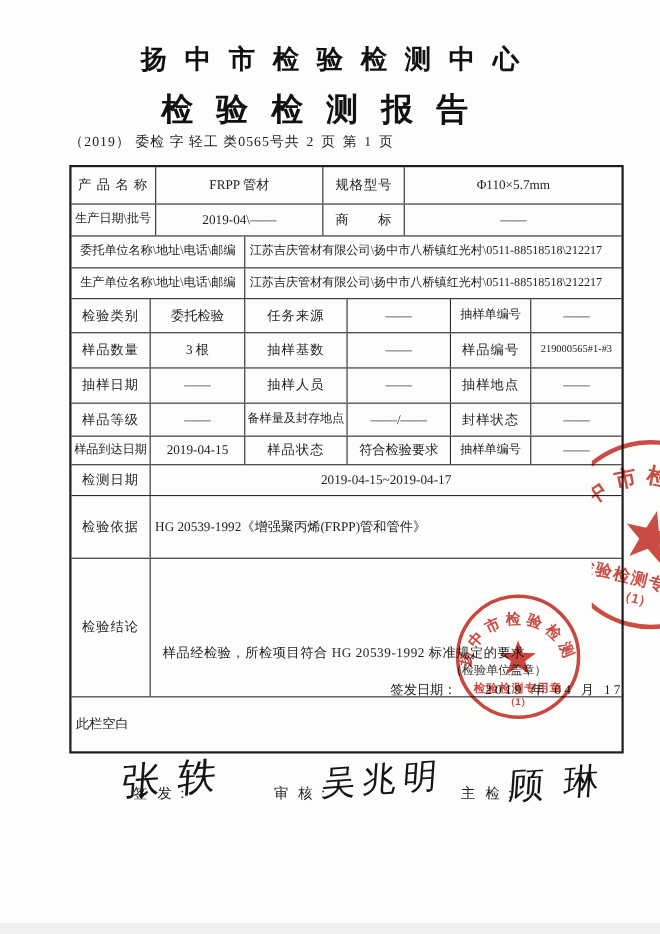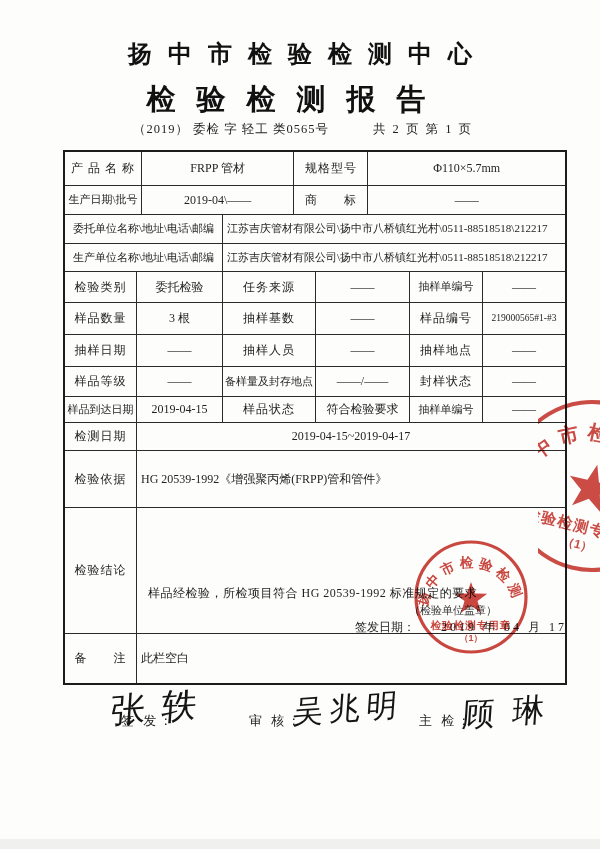--- a/index.html
+++ b/index.html
@@ -14,21 +14,21 @@
   .org-title{
     position:absolute;top:38px;left:0;width:600px;text-align:center;
     font-size:24px;font-weight:bold;letter-spacing:16px;text-indent:16px;color:#111;
   }
   .report-title{
     position:absolute;top:80px;left:0;width:572px;text-align:center;
     font-size:29px;font-weight:bold;letter-spacing:21px;text-indent:21px;color:#111;
   }
   .doc-line{
     position:absolute;top:121px;left:63px;width:504px;
-    display:flex;justify-content:center;align-items:baseline;gap:44px;
+    display:flex;justify-content:flex-start;align-items:baseline;
   }
   .doc-no{font-size:12.5px;letter-spacing:1px;}
   .page-info{font-size:12.5px;letter-spacing:2px;padding-right:24px;}
   
   .tbl{
     position:absolute;left:63px;top:150px;width:504px;
     border:2px solid #1c1c1c;box-sizing:border-box;background:transparent;
   }
   .tr{display:flex;border-top:1px solid #2a2a2a;box-sizing:border-box;}
   .tr:first-child{border-top:none;}
@@ -155,21 +155,20 @@
     <div class="td w71 lbl">检验结论</div>
     <div class="td w429 conc-cell">
       <span class="conc-text">样品经检验，所检项目符合 HG 20539-1992 标准规定的要求</span>
       <span class="seal-hint">（检验单位盖章）</span>
       <span class="issue-line">
         <span>签发日期：</span><span class="issue-date">2019 年 04 月 17 日</span>
       </span>
     </div>
   </div>
   <div class="tr h50">
-    <div class="td w71 lbl">备　　注</div>
     <div class="td w429 left">此栏空白</div>
   </div>
 </div>
 
 <div class="sig-row">
   <span class="sig-label sig-1">签 发：</span>
   <span class="sig-name n-1">张轶</span>
   <span class="sig-label sig-2">审 核：</span>
   <span class="sig-name n-2">吴兆明</span>
   <span class="sig-label sig-3">主 检：</span>

